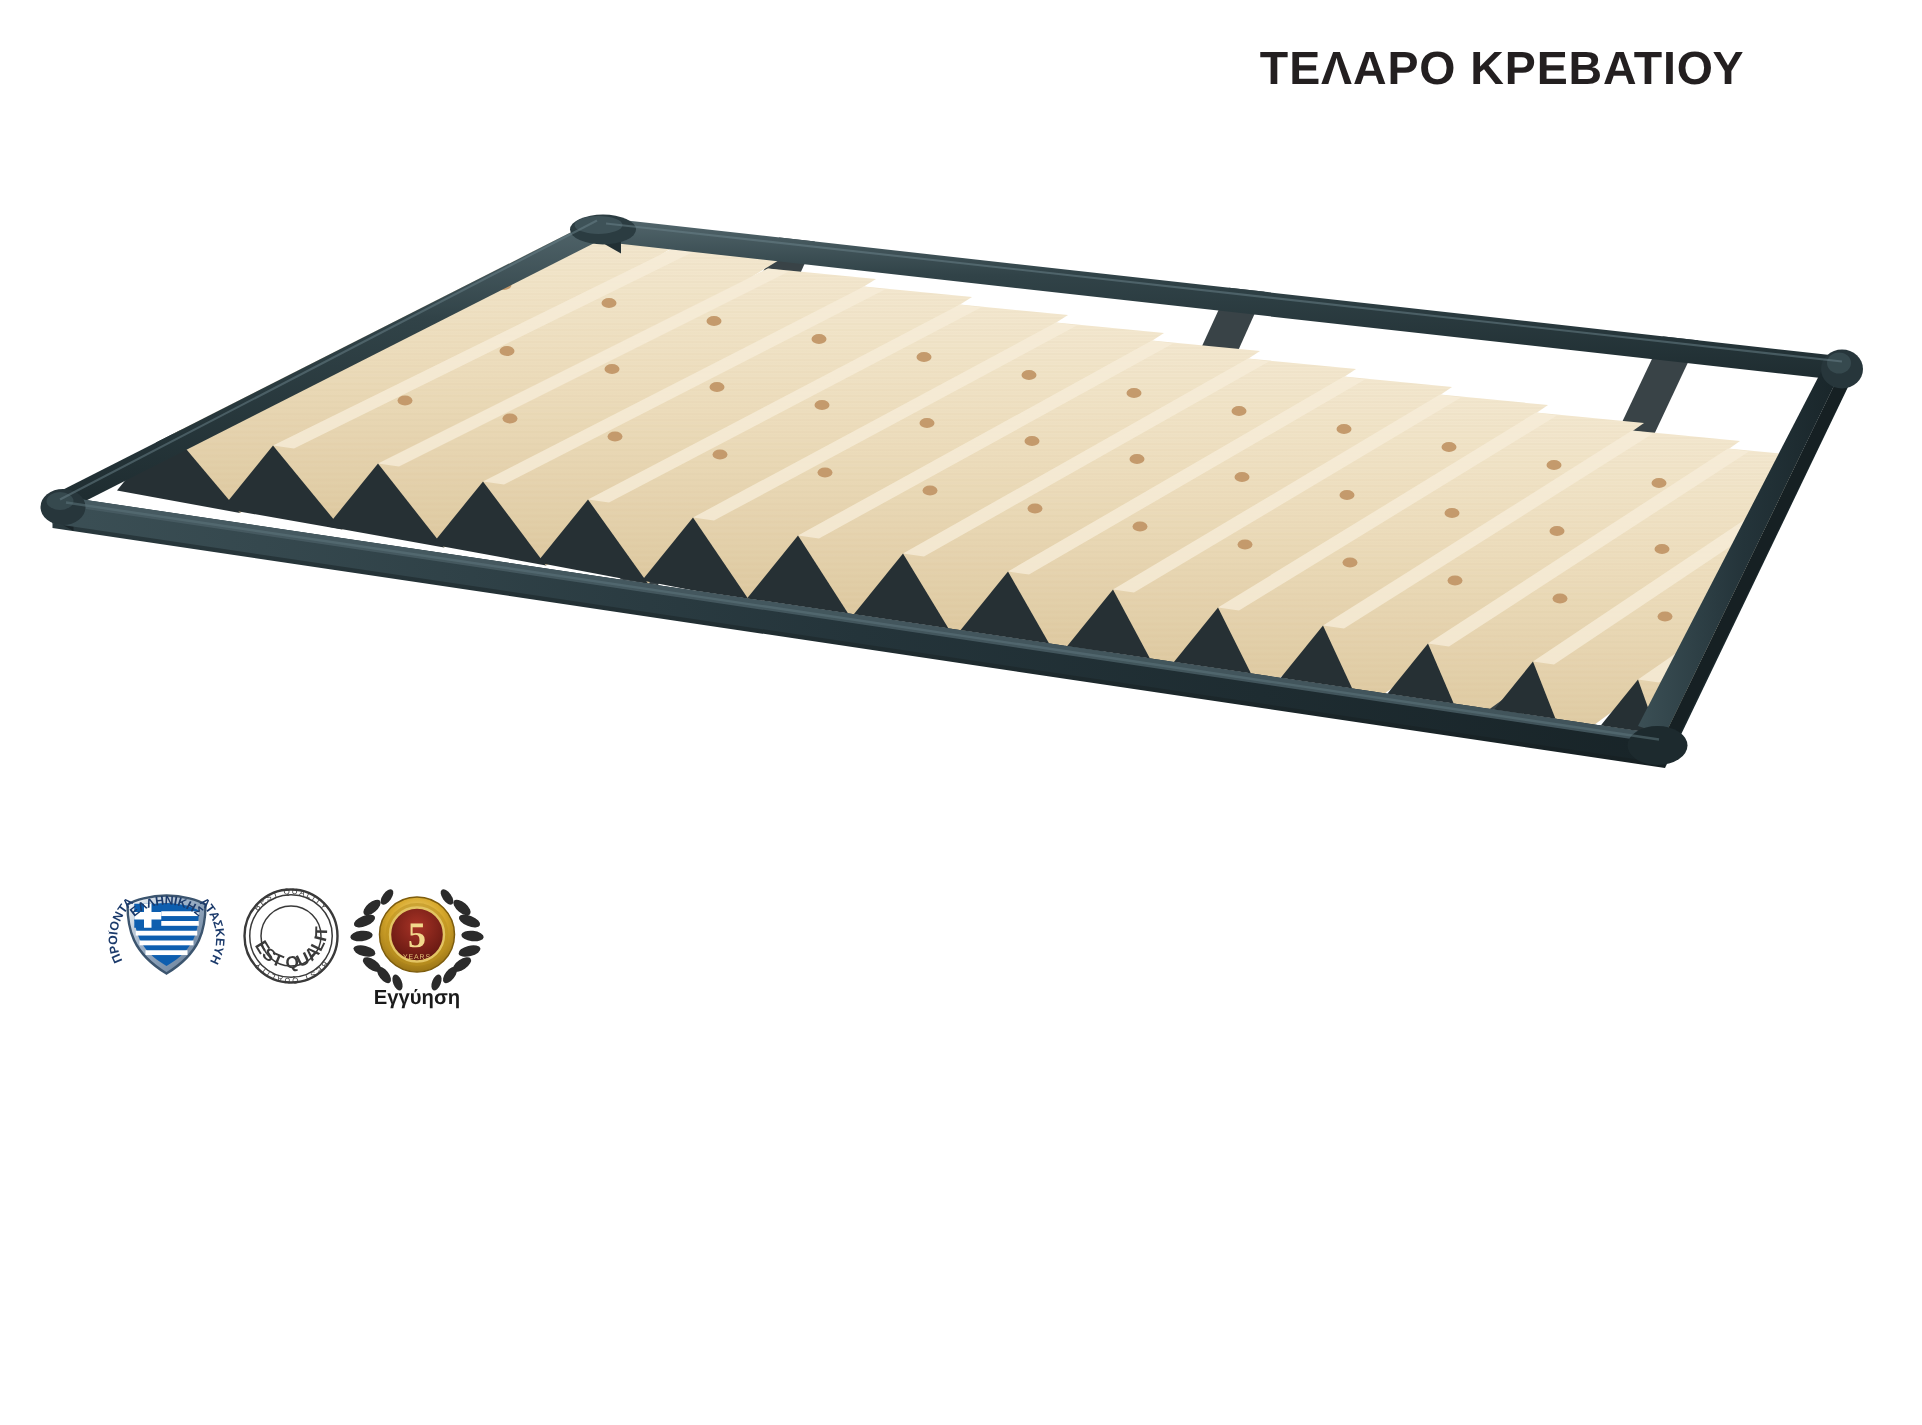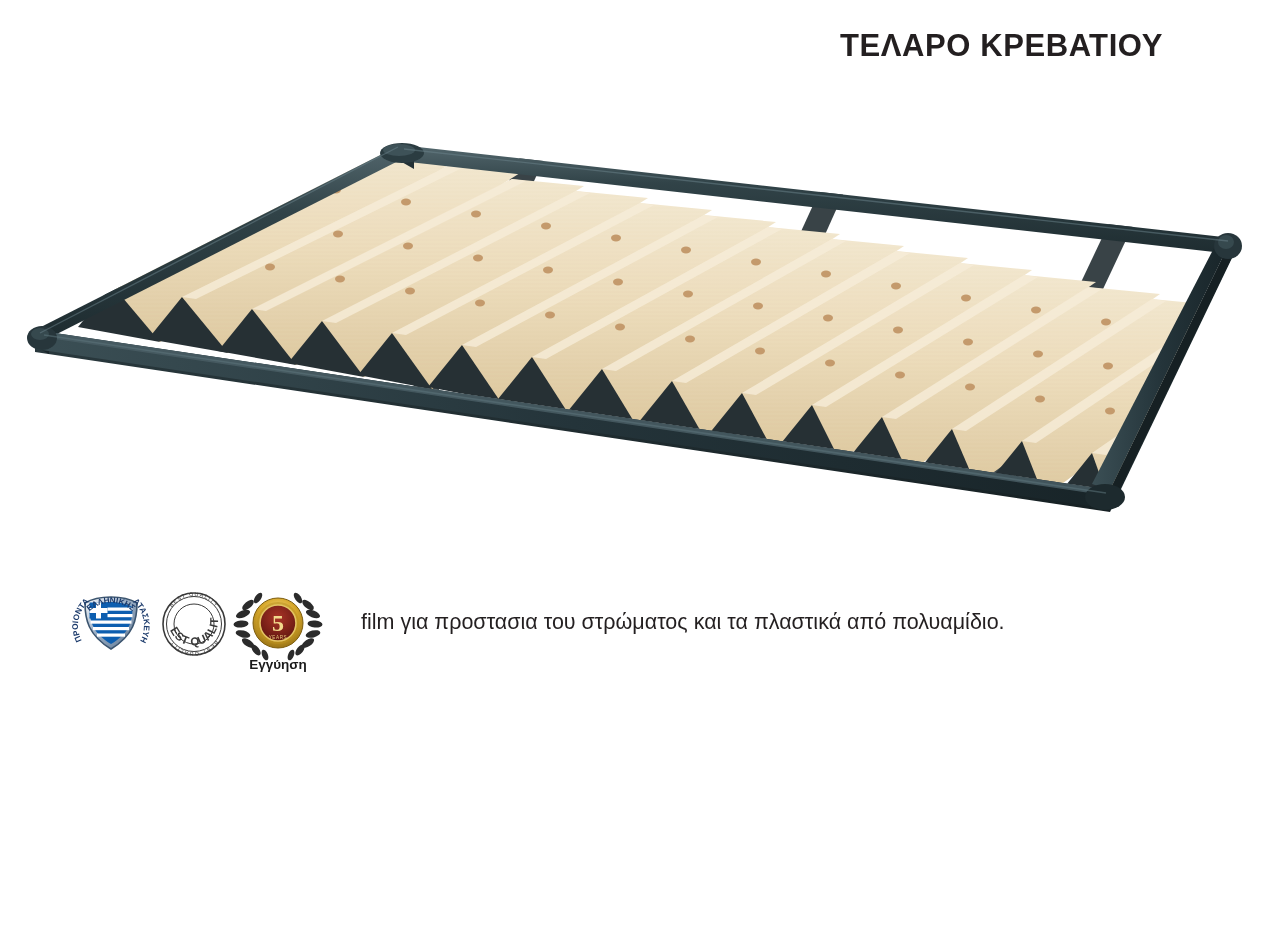--- a/index.html
+++ b/index.html
@@ -422,14 +422,13 @@
       <circle cx="46" cy="40" r="18" fill="url(#redCore)" stroke="#e3c463" stroke-width="1.6"></circle>
       <text x="46" y="48" text-anchor="middle" font-size="24" font-weight="bold" fill="#f2d98c" font-family="'Liberation Serif',serif">5</text>
       <text x="46" y="56" text-anchor="middle" font-size="4.6" letter-spacing="0.6" fill="#e8c87c" font-family="'Liberation Sans',sans-serif">YEARS</text>
 
       <text x="46" y="86" text-anchor="middle" font-size="13.5" font-weight="bold" fill="#1a1a1a" font-family="'Liberation Sans',sans-serif">Εγγύηση</text>
     </svg>
   </div>
 </div>
 
 <div id="description">
-  <span class="dline">film για προστασια του στρώματος και τα πλαστικά από πολυαμίδιο.</span>
 </div>
 
 </body></html>

